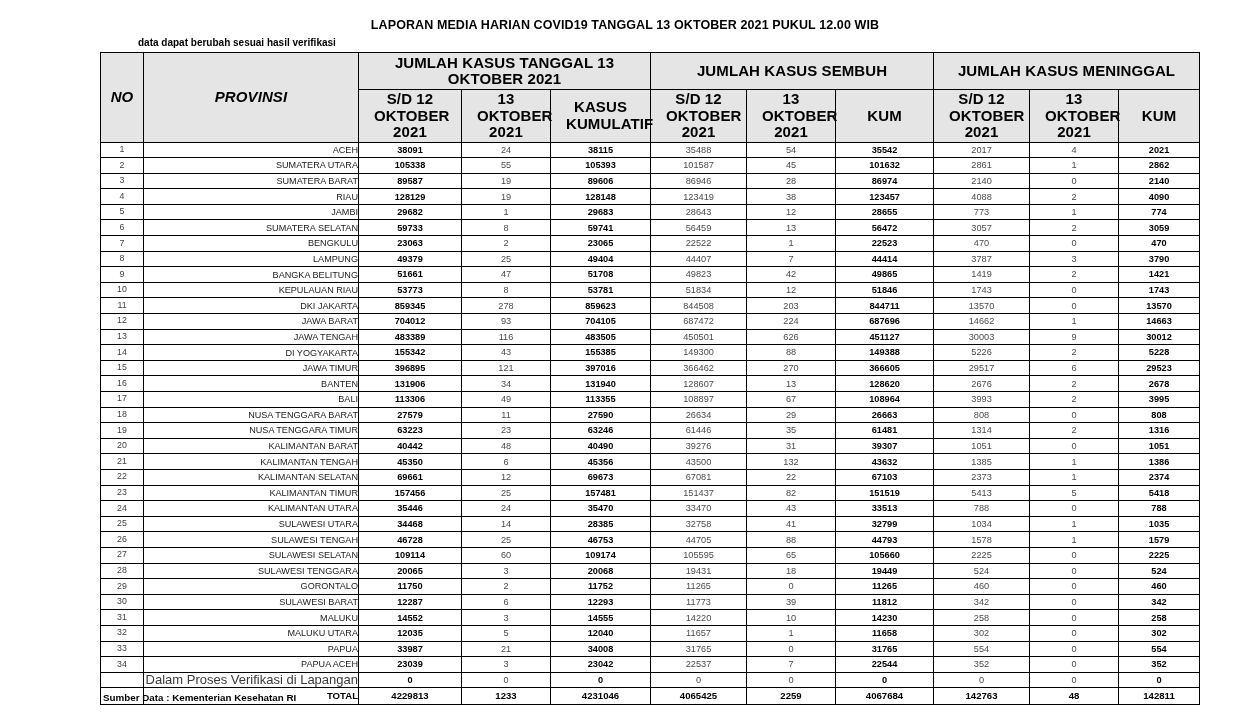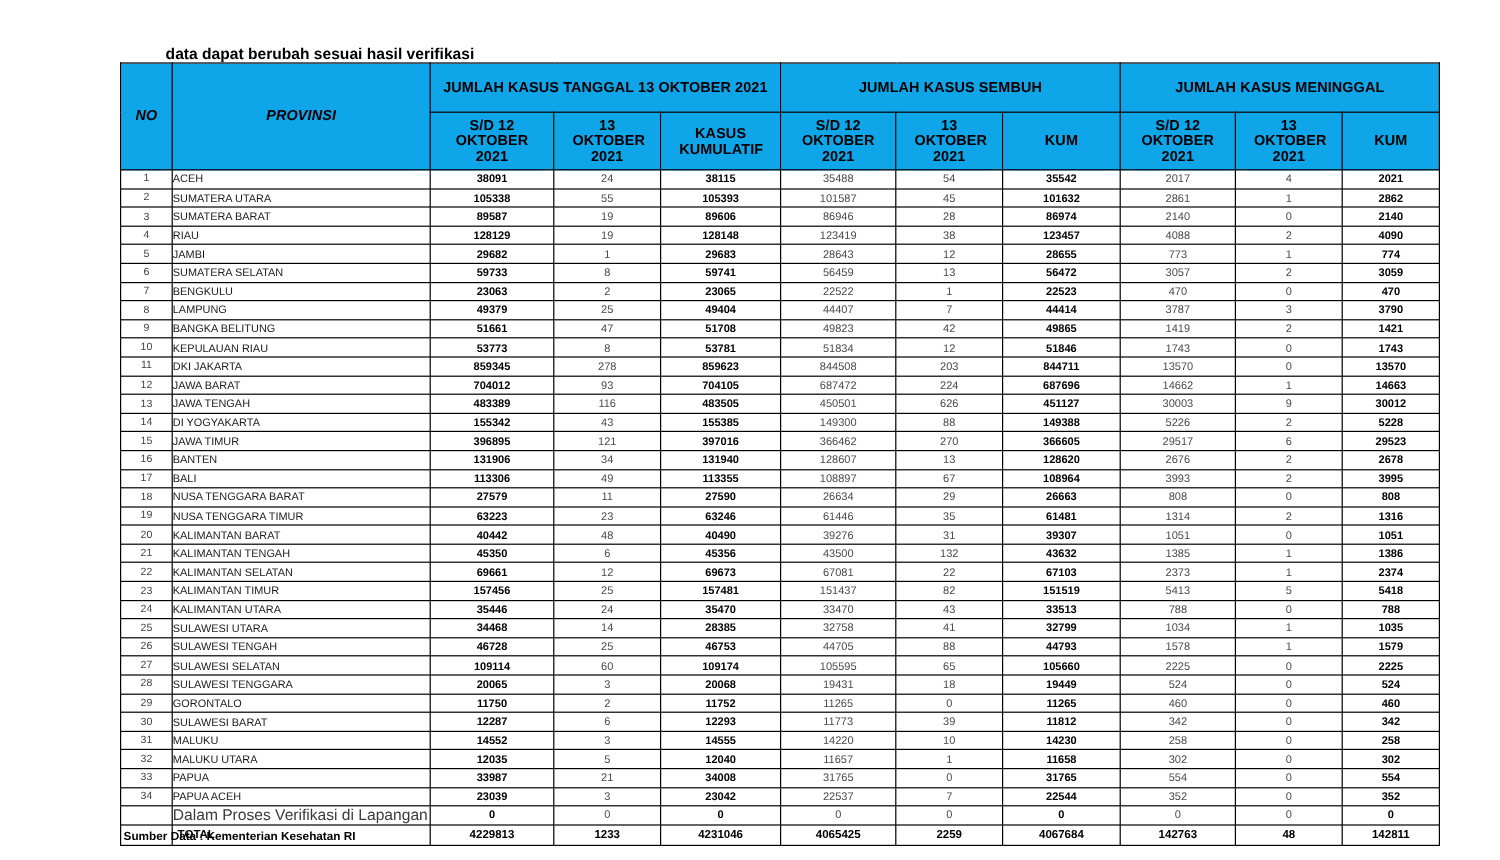--- a/index.html
+++ b/index.html
@@ -30,21 +30,21 @@
     text-align: center;
     font-size: 12.5px;
     font-weight: bold;
     letter-spacing: 0.1px;
   }
 
   .note {
     position: absolute;
     top: 37px;
     left: 138px;
-    font-size: 13px;
+    font-size: 10px;
     font-weight: bold;
   }
 
   .table-wrap {
     position: absolute;
     top: 52px;
     left: 100px;
     width: 1049px;
   }
 
@@ -58,25 +58,25 @@
   table.report th,
   table.report td {
     border: 1px solid #000000;
     padding: 0;
     margin: 0;
     line-height: 1.1;
   }
 
   
   thead th {
-    background: #0ea5e9;
+    background: #e5e5e5;
     font-weight: bold;
     text-align: center;
     vertical-align: middle;
-    font-size: 12px;
+    font-size: 15px;
     letter-spacing: 0.1px;
   }
   thead th.grp {
     height: 36px;
   }
   thead th.sub {
     height: 36px;
     padding: 1px 15px;
   }
   thead th.tall {
@@ -89,21 +89,21 @@
     height: 14.6px;
     font-size: 9.2px;
     vertical-align: middle;
   }
   td.no {
     text-align: center;
     color: #3f3f3f;
     font-size: 8.8px;
   }
   td.prov {
-    text-align: left;
+    text-align: right;
     padding-left: 4px;
     color: #1a1a1a;
     font-size: 9.1px;
     white-space: nowrap;
     overflow: hidden;
   }
   td.num {
     text-align: center;
   }
   td.b {
@@ -155,20 +155,21 @@
   col.c-b3    { width: 98px; }
   col.c-c1    { width: 96px; }
   col.c-c2    { width: 89px; }
   col.c-c3    { width: 81px; }
 </style>
 </head>
 <body>
 
 <div class="page">
 
+  <div class="doc-title">LAPORAN MEDIA HARIAN COVID19 TANGGAL 13 OKTOBER 2021 PUKUL 12.00 WIB</div>
 
   <div class="note">data dapat berubah sesuai hasil verifikasi</div>
 
   <div class="table-wrap">
     <table class="report">
       <colgroup>
         <col class="c-no">
           <col class="c-prov">
         <col class="c-a1">
           <col class="c-a2">

